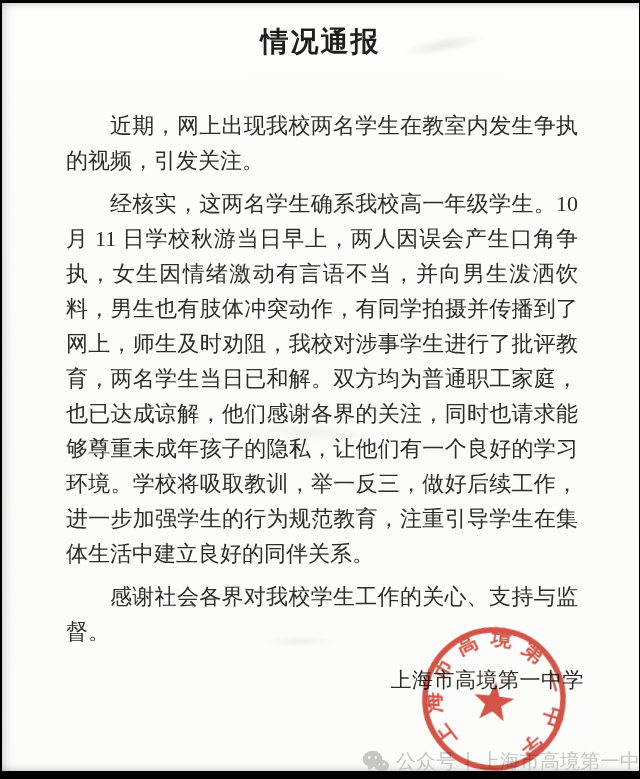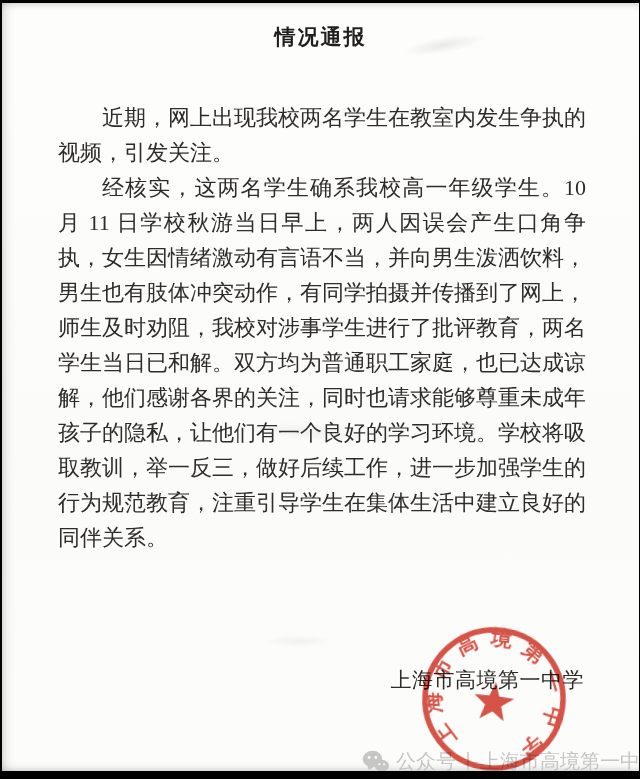--- a/index.html
+++ b/index.html
@@ -17,35 +17,35 @@
     box-shadow: inset 10px 0 14px -12px rgba(0,0,0,.35),
                 inset 0 -8px 10px -9px rgba(0,0,0,.3),
                 inset 0 8px 8px -8px rgba(0,0,0,.25);
     overflow: hidden;
   }
   .title {
     position: absolute;
     top: 20px; left: 0; width: 100%;
     margin: 0;
     text-align: center;
-    font-size: 21px;
+    font-size: 28px;
     font-weight: bold;
     letter-spacing: 2px;
     color: #1f1e1c;
   }
   .body-text {
     position: absolute;
     top: 97px; left: 56px;
     width: 528px;
     font-size: 22px;
     line-height: 35px;
     color: #2e2c29;
     text-align: justify;
   }
-  .body-text p { margin: 0; text-indent: 2em; }
+  .body-text p { margin: 8px; text-indent: 2em; }
   .signature {
     position: absolute;
     top: 663px; right: 55px;
     font-size: 21px;
     letter-spacing: 0.5px;
     color: #2e2c29;
   }
   .date {
     position: absolute;
     top: 698px; right: 53px;
@@ -100,20 +100,21 @@
 </head>
 <body>
 
 <div class="page">
 
   <h1 class="title">情况通报</h1>
 
   <div class="body-text">
     <p>近期，网上出现我校两名学生在教室内发生争执的视频，引发关注。</p>
     <p>经核实，这两名学生确系我校高一年级学生。10 月 11 日学校秋游当日早上，两人因误会产生口角争执，女生因情绪激动有言语不当，并向男生泼洒饮料，男生也有肢体冲突动作，有同学拍摄并传播到了网上，师生及时劝阻，我校对涉事学生进行了批评教育，两名学生当日已和解。双方均为普通职工家庭，也已达成谅解，他们感谢各界的关注，同时也请求能够尊重未成年孩子的隐私，让他们有一个良好的学习环境。学校将吸取教训，举一反三，做好后续工作，进一步加强学生的行为规范教育，注重引导学生在集体生活中建立良好的同伴关系。</p>
+    <p>感谢社会各界对我校学生工作的关心、支持与监督。</p>
   </div>
 
   <div class="signature">上海市高境第一中学</div>
 
 
   <div class="watermark" style="color: rgb(197, 197, 196);">
     <svg width="27" height="24" viewBox="0 0 36 32">
       <ellipse cx="14" cy="12" rx="13" ry="11" fill="#c6c6c5"></ellipse>
       <polygon points="7,20 9,27 16,22" fill="#c6c6c5"></polygon>
       <circle cx="9.5" cy="10" r="1.9" fill="#fbfbfa"></circle>

